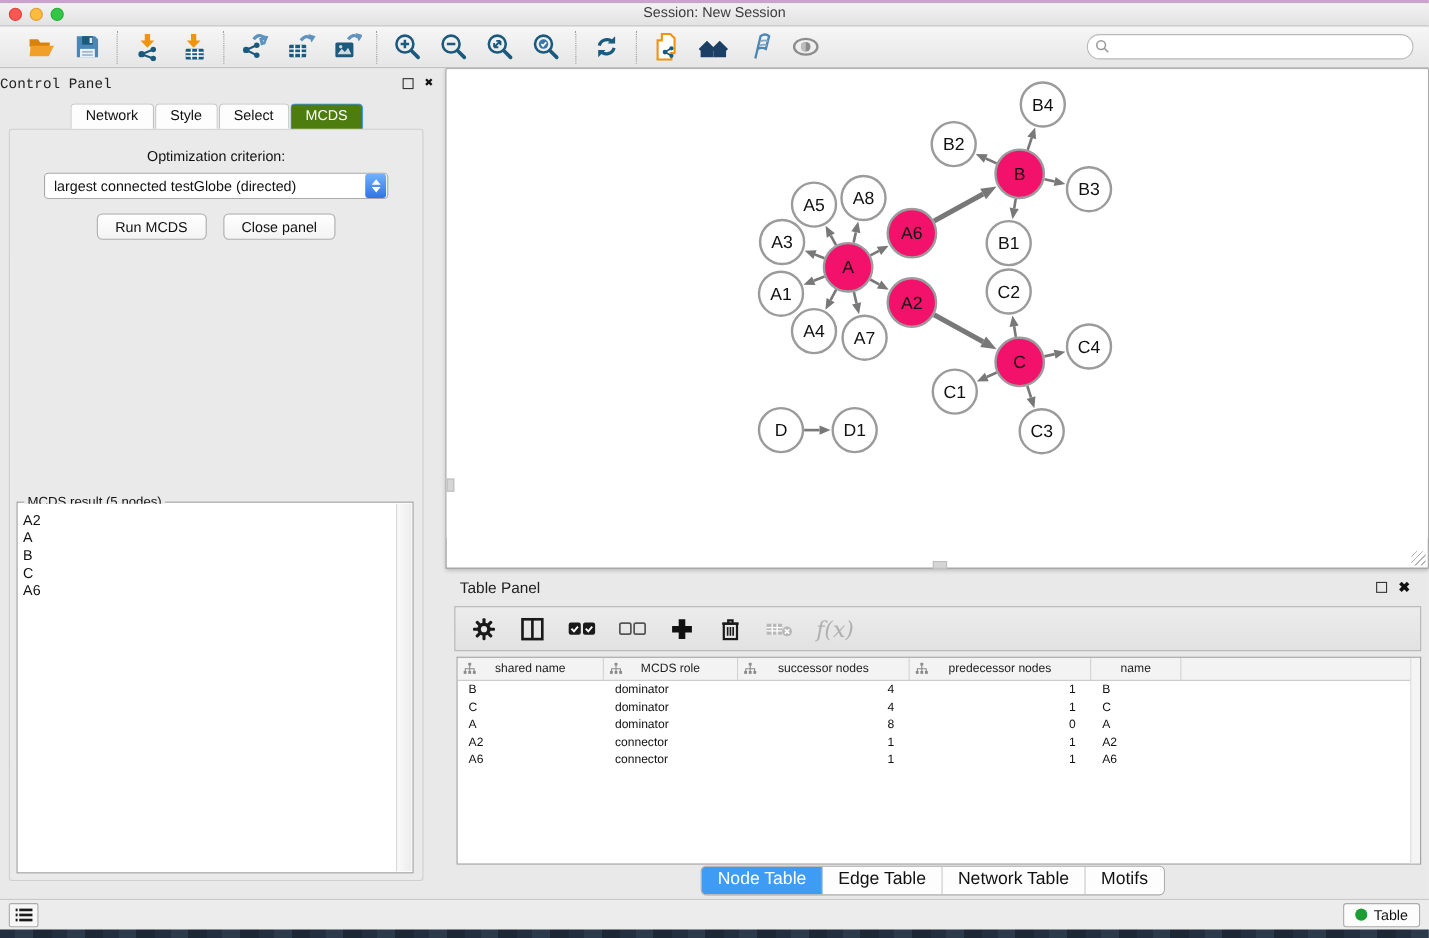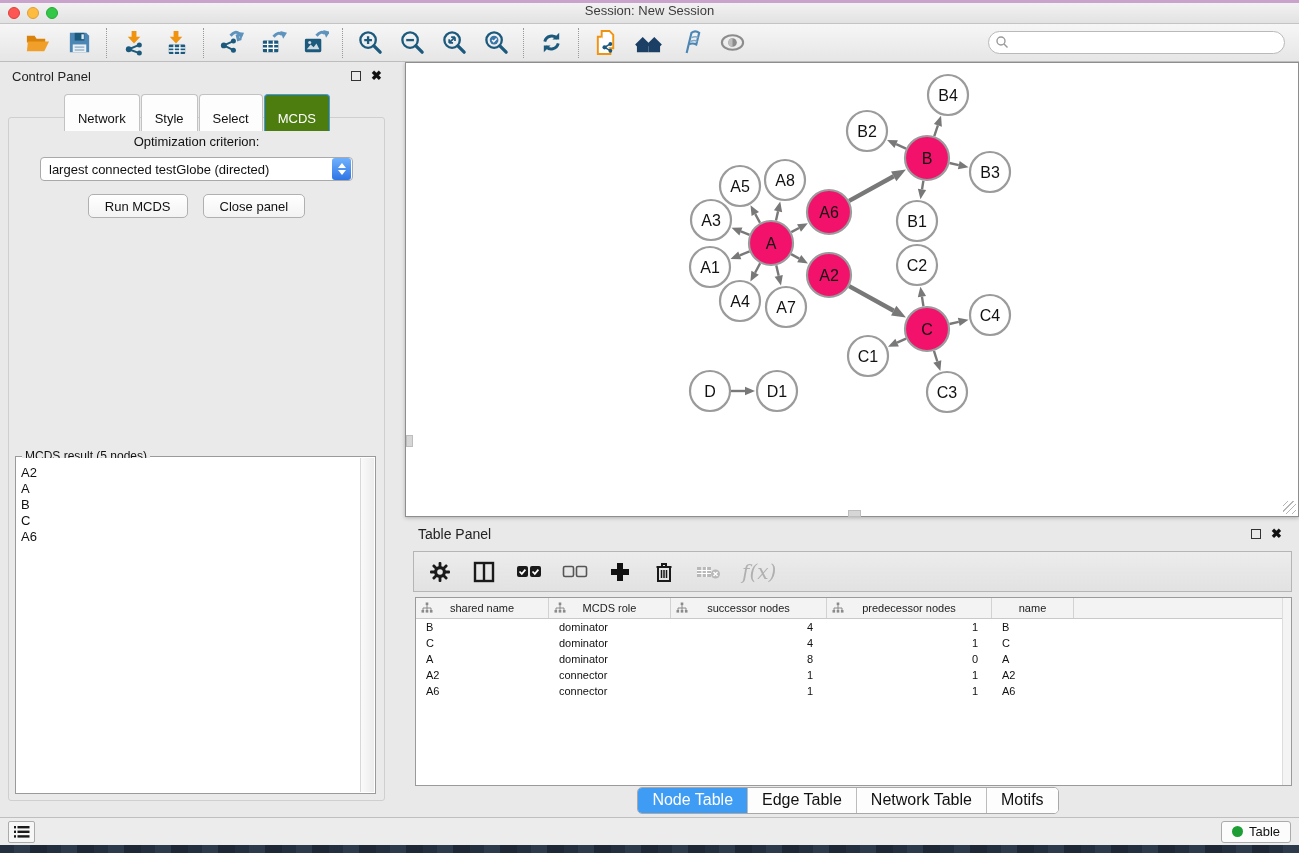--- a/index.html
+++ b/index.html
@@ -26,27 +26,27 @@
   .tb-spacer { flex:1; }
   .searchbox { position:relative; width:297px; height:23px; margin-right:4px; }
   .searchbox input { width:100%; height:100%; border:1px solid #b9b9b9; border-radius:12px; background:#fff; padding:0 8px 0 24px; font-size:12px; outline:none; }
   .searchbox .mag { position:absolute; left:7px; top:4px; }
 
   
   .main { position:relative; height:755px; background:#e9e9e9; overflow:hidden; }
 
   
   .control-panel { position:absolute; left:0; top:0; width:394px; height:742px; }
-  .cp-header { height:28px; display:flex; align-items:center; padding:0 12px; }
+  .cp-header { height:28px; display:flex; align-items:center; padding:0 0;font-family:Liberation Mono, monospace; }
   .cp-header .hd-title { font-size:13px; color:#222; flex:1; }
   .panel-icons { display:flex; gap:10px; align-items:center; }
   .float-icon { width:10px; height:10px; border:1.5px solid #333; display:inline-block; }
   .close-icon { font-size:13px; font-weight:bold; color:#111; line-height:10px; }
   .cp-tabs { display:flex; justify-content:center; gap:1px; position:relative; z-index:2; margin-top:4px; }
-  .cp-tab { background:#fdfdfd; border:1px solid #c2c2c2; border-bottom:none; padding:16px 13px 5px; font-size:13px; color:#111; border-radius:4px 4px 0 0; cursor:pointer; }
+  .cp-tab { background:#fdfdfd; border:1px solid #c2c2c2; border-bottom:none; padding:2px 13px 5px; font-size:13px; color:#111; border-radius:4px 4px 0 0; cursor:pointer; }
   .cp-tab.active { background:#4d7c0f; color:#fff; border-color:#3b99fc; }
   .cp-content { position:absolute; left:8px; right:9px; top:55px; bottom:3px; border:1px solid #cfcfcf; border-radius:3px; background:#eaeaea; }
   .opt-label { text-align:center; font-size:13px; color:#111; margin-top:16px; }
   .combo { margin:8px auto 0; width:313px; height:24px; background:#fff; border:1px solid #a9a9a9; border-radius:4px; display:flex; align-items:center; cursor:pointer; }
   .combo .combo-text { flex:1; font-size:13px; color:#111; padding-left:8px; white-space:nowrap; overflow:hidden; }
   .combo .spinner { width:19px; height:22px; margin-right:1px; border-radius:3px; background:linear-gradient(#70b1fc,#2e75e6); display:flex; flex-direction:column; align-items:center; justify-content:center; gap:2px; }
   .combo .spinner .up { width:0; height:0; border-left:4px solid transparent; border-right:4px solid transparent; border-bottom:5px solid #fff; }
   .combo .spinner .down { width:0; height:0; border-left:4px solid transparent; border-right:4px solid transparent; border-top:5px solid #fff; }
   .cp-buttons { display:flex; justify-content:center; gap:15px; margin-top:13px; }
   .btn { background:linear-gradient(#ffffff,#f3f3f3); border:1px solid #b0b0b0; border-radius:5px; font-size:13px; color:#111; padding:3px 16px; height:24px; cursor:pointer; }

